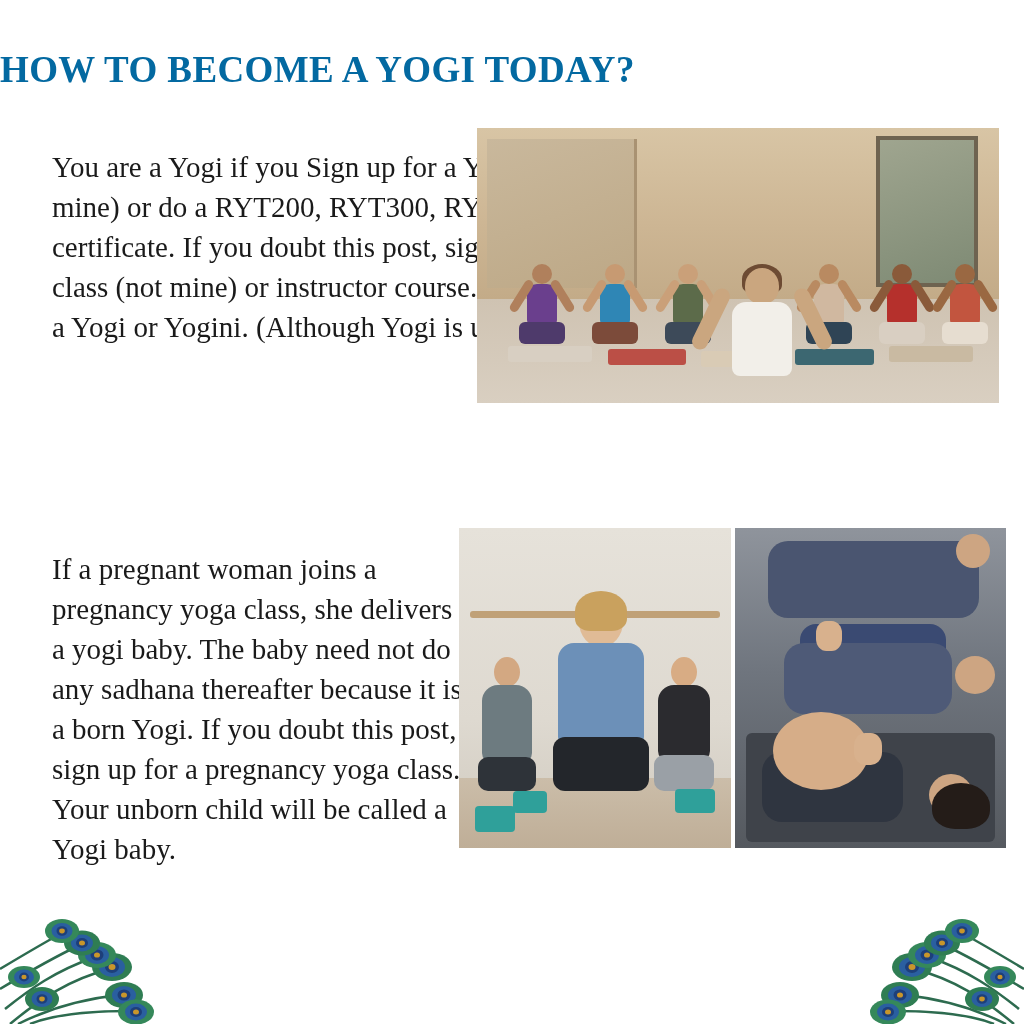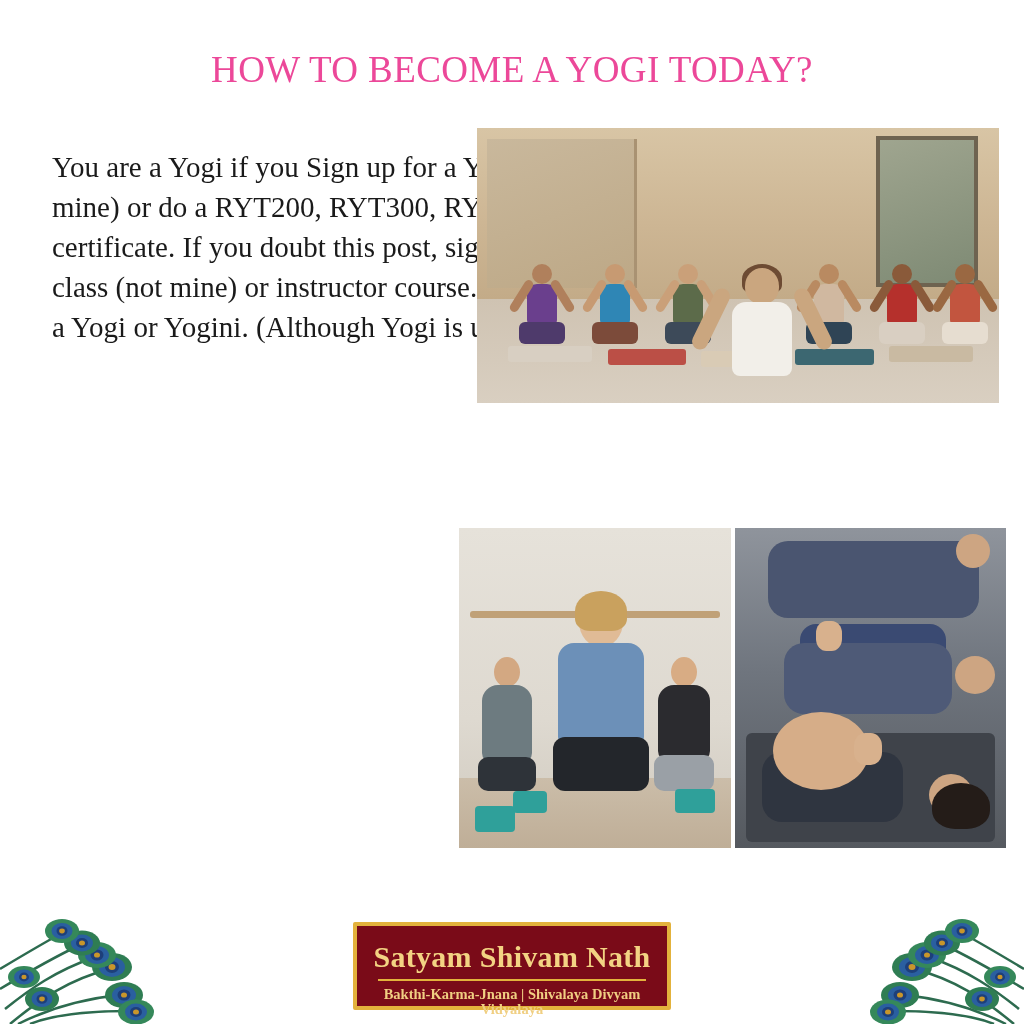--- a/index.html
+++ b/index.html
@@ -17,25 +17,24 @@
   }
   .poster {
     position: relative;
     width: 1024px;
     height: 1024px;
     box-sizing: border-box;
   }
 
   
   .heading {
-    text-align: center;
-    font-weight: normal;
+    font-weight: bold;
     font-size: 37px;
     letter-spacing: 0.4px;
-    color: #ec4899;
+    color: #0369a1;
     font-family: "Liberation Serif", serif;
   }
   .heading-1 {
     position: absolute;
     left: 0;
     top: 48px;
     width: 1024px;
   }
   .heading-2 {
     position: absolute;
@@ -350,20 +349,21 @@
           <div class="c-head"></div>
           <div class="c-body"></div>
         </div>
       </div>
     </div>
   </div>
 
 
   <div class="section-two">
 
+    <p class="body-text text-two">If a pregnant woman joins a pregnancy yoga class, she delivers a yogi baby. The baby need not do any sadhana thereafter because it is a born Yogi. If you doubt this post, sign up for a pregnancy yoga class. Your unborn child will be called a Yogi baby.</p>
 
     <div class="photo-two">
       <div class="scene">
         <div class="p-wall"></div>
         <div class="p-bar"></div>
         <div class="p-floor"></div>
 
         <div class="p-person" style="left:6%; width:64px; height:140px;">
           <div class="ph" style="width:26px;height:30px;"></div>
           <div class="pb" style="top:28px;width:50px;height:78px;background:#6d7b80;"></div>
@@ -530,19 +530,14 @@
         <g transform="translate(24,128)">
           <ellipse rx="16" ry="11" fill="#35885a"></ellipse>
           <ellipse rx="10" ry="7.5" fill="#2a5fa0"></ellipse>
           <ellipse rx="5" ry="4.4" fill="#1d3f7a"></ellipse>
           <ellipse rx="2.6" ry="2.2" fill="#c8962b"></ellipse>
         </g>
       </g>
     </svg>
   </div>
 
-  <div class="logo-plaque">
-    <div class="logo-title">Satyam Shivam Nath</div>
-    <div class="logo-rule"></div>
-    <div class="logo-sub">Bakthi-Karma-Jnana | Shivalaya Divyam Vidyalaya</div>
-  </div>
 
 </div>
 
 </body></html>

